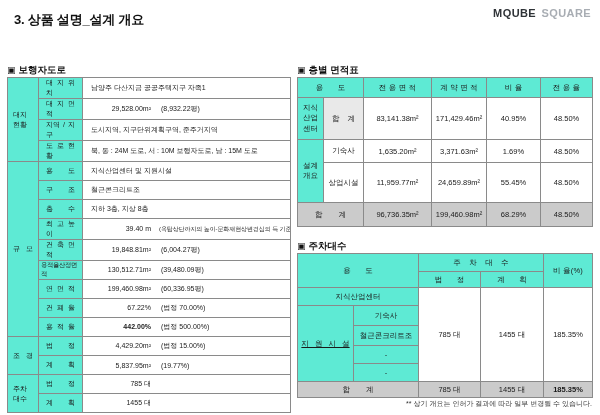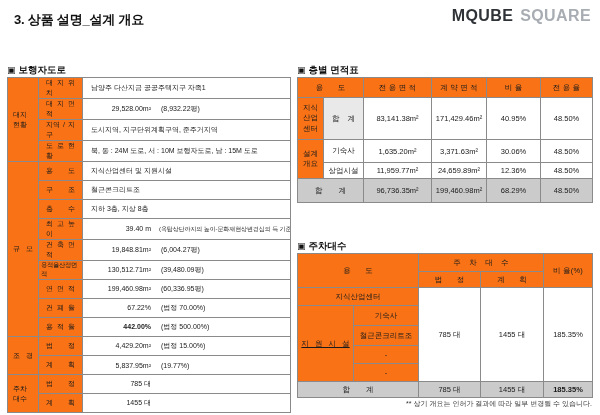--- a/index.html
+++ b/index.html
@@ -4,37 +4,37 @@
 <style>
   * { margin:0; padding:0; box-sizing:border-box; }
   html,body { width:600px; height:415px; }
   body {
     position:relative; overflow:hidden; background:#ffffff;
     font-family:"Liberation Sans","DejaVu Sans",sans-serif;
     color:#1a1a1a; -webkit-font-smoothing:antialiased;
   }
   
   .page-title { position:absolute; left:14px; top:11px; font-size:13px; font-weight:700; color:#111; letter-spacing:-0.2px; }
-  .logo { position:absolute; right:9px; top:7px; font-size:16px; letter-spacing:0.4px; }
+  .logo { position:absolute; right:9px; top:7px; font-size:11px; letter-spacing:0.4px; }
   .logo .p1 { font-weight:800; color:#2f3337; }
   .logo .p2 { font-weight:700; color:#a8adb3; margin-left:2px; }
 
   
   .sec { position:absolute; }
   .sec-left    { left:7px;  top:63px; width:283px; }
   .sec-area    { left:297px; top:63px; width:295px; }
   .sec-parking { left:297px; top:239px; width:295px; }
   .sec-title { display:flex; align-items:center; gap:3px; font-size:9.5px; font-weight:700; color:#111; height:14px; }
   .bullet { font-size:9px; line-height:1; }
 
   
   table { border-collapse:collapse; table-layout:fixed; width:100%; border:1.5px solid #555; }
   td { border:1px solid #8a8a8a; font-size:7px; vertical-align:middle; overflow:hidden; }
   .t-right td { font-size:7.5px; }
-  .gray  { background:#f97316; }
+  .gray  { background:#5eead4; }
   .lgray { background:#e9e9e9; }
   tr.total td { background:#cbcbcb; border-top:1.5px solid #555; }
   tr.secdiv td { border-top:1.5px solid #555; }
   .c { text-align:center; }
   .b { font-weight:700; }
   .jst { text-align:justify; text-align-last:justify; padding:0 7px; }
   .gcol.jst { padding:0 5px; }
   .tight { font-size:6.3px; letter-spacing:-0.3px; padding:0 2px; }
   .v { text-align:left; padding-left:8px; white-space:nowrap; }
   .val { display:inline-block; width:60px; text-align:right; white-space:nowrap; }
@@ -175,28 +175,28 @@
       <td class="c">83,141.38m²</td>
       <td class="c">171,429.46m²</td>
       <td class="c">40.95%</td>
       <td class="c">48.50%</td>
     </tr>
     <tr style="height:23px">
       <td class="gray c wrap" rowspan="2">설계개요</td>
       <td class="c">기숙사</td>
       <td class="c">1,635.20m²</td>
       <td class="c">3,371.63m²</td>
-      <td class="c">30.06%</td>
-      <td class="c">48.50%</td>
-    </tr>
-    <tr style="height:16px">
+      <td class="c">1.69%</td>
+      <td class="c">48.50%</td>
+    </tr>
+    <tr style="height:40px">
       <td class="c">상업시설</td>
       <td class="c">11,959.77m²</td>
       <td class="c">24,659.89m²</td>
-      <td class="c">12.36%</td>
+      <td class="c">55.45%</td>
       <td class="c">48.50%</td>
     </tr>
     <tr class="total" style="height:24px">
       <td class="c ws14" colspan="2">합 계</td>
       <td class="c">96,736.35m²</td>
       <td class="c">199,460.98m²</td>
       <td class="c">68.29%</td>
       <td class="c">48.50%</td>
     </tr>
   </tbody>

